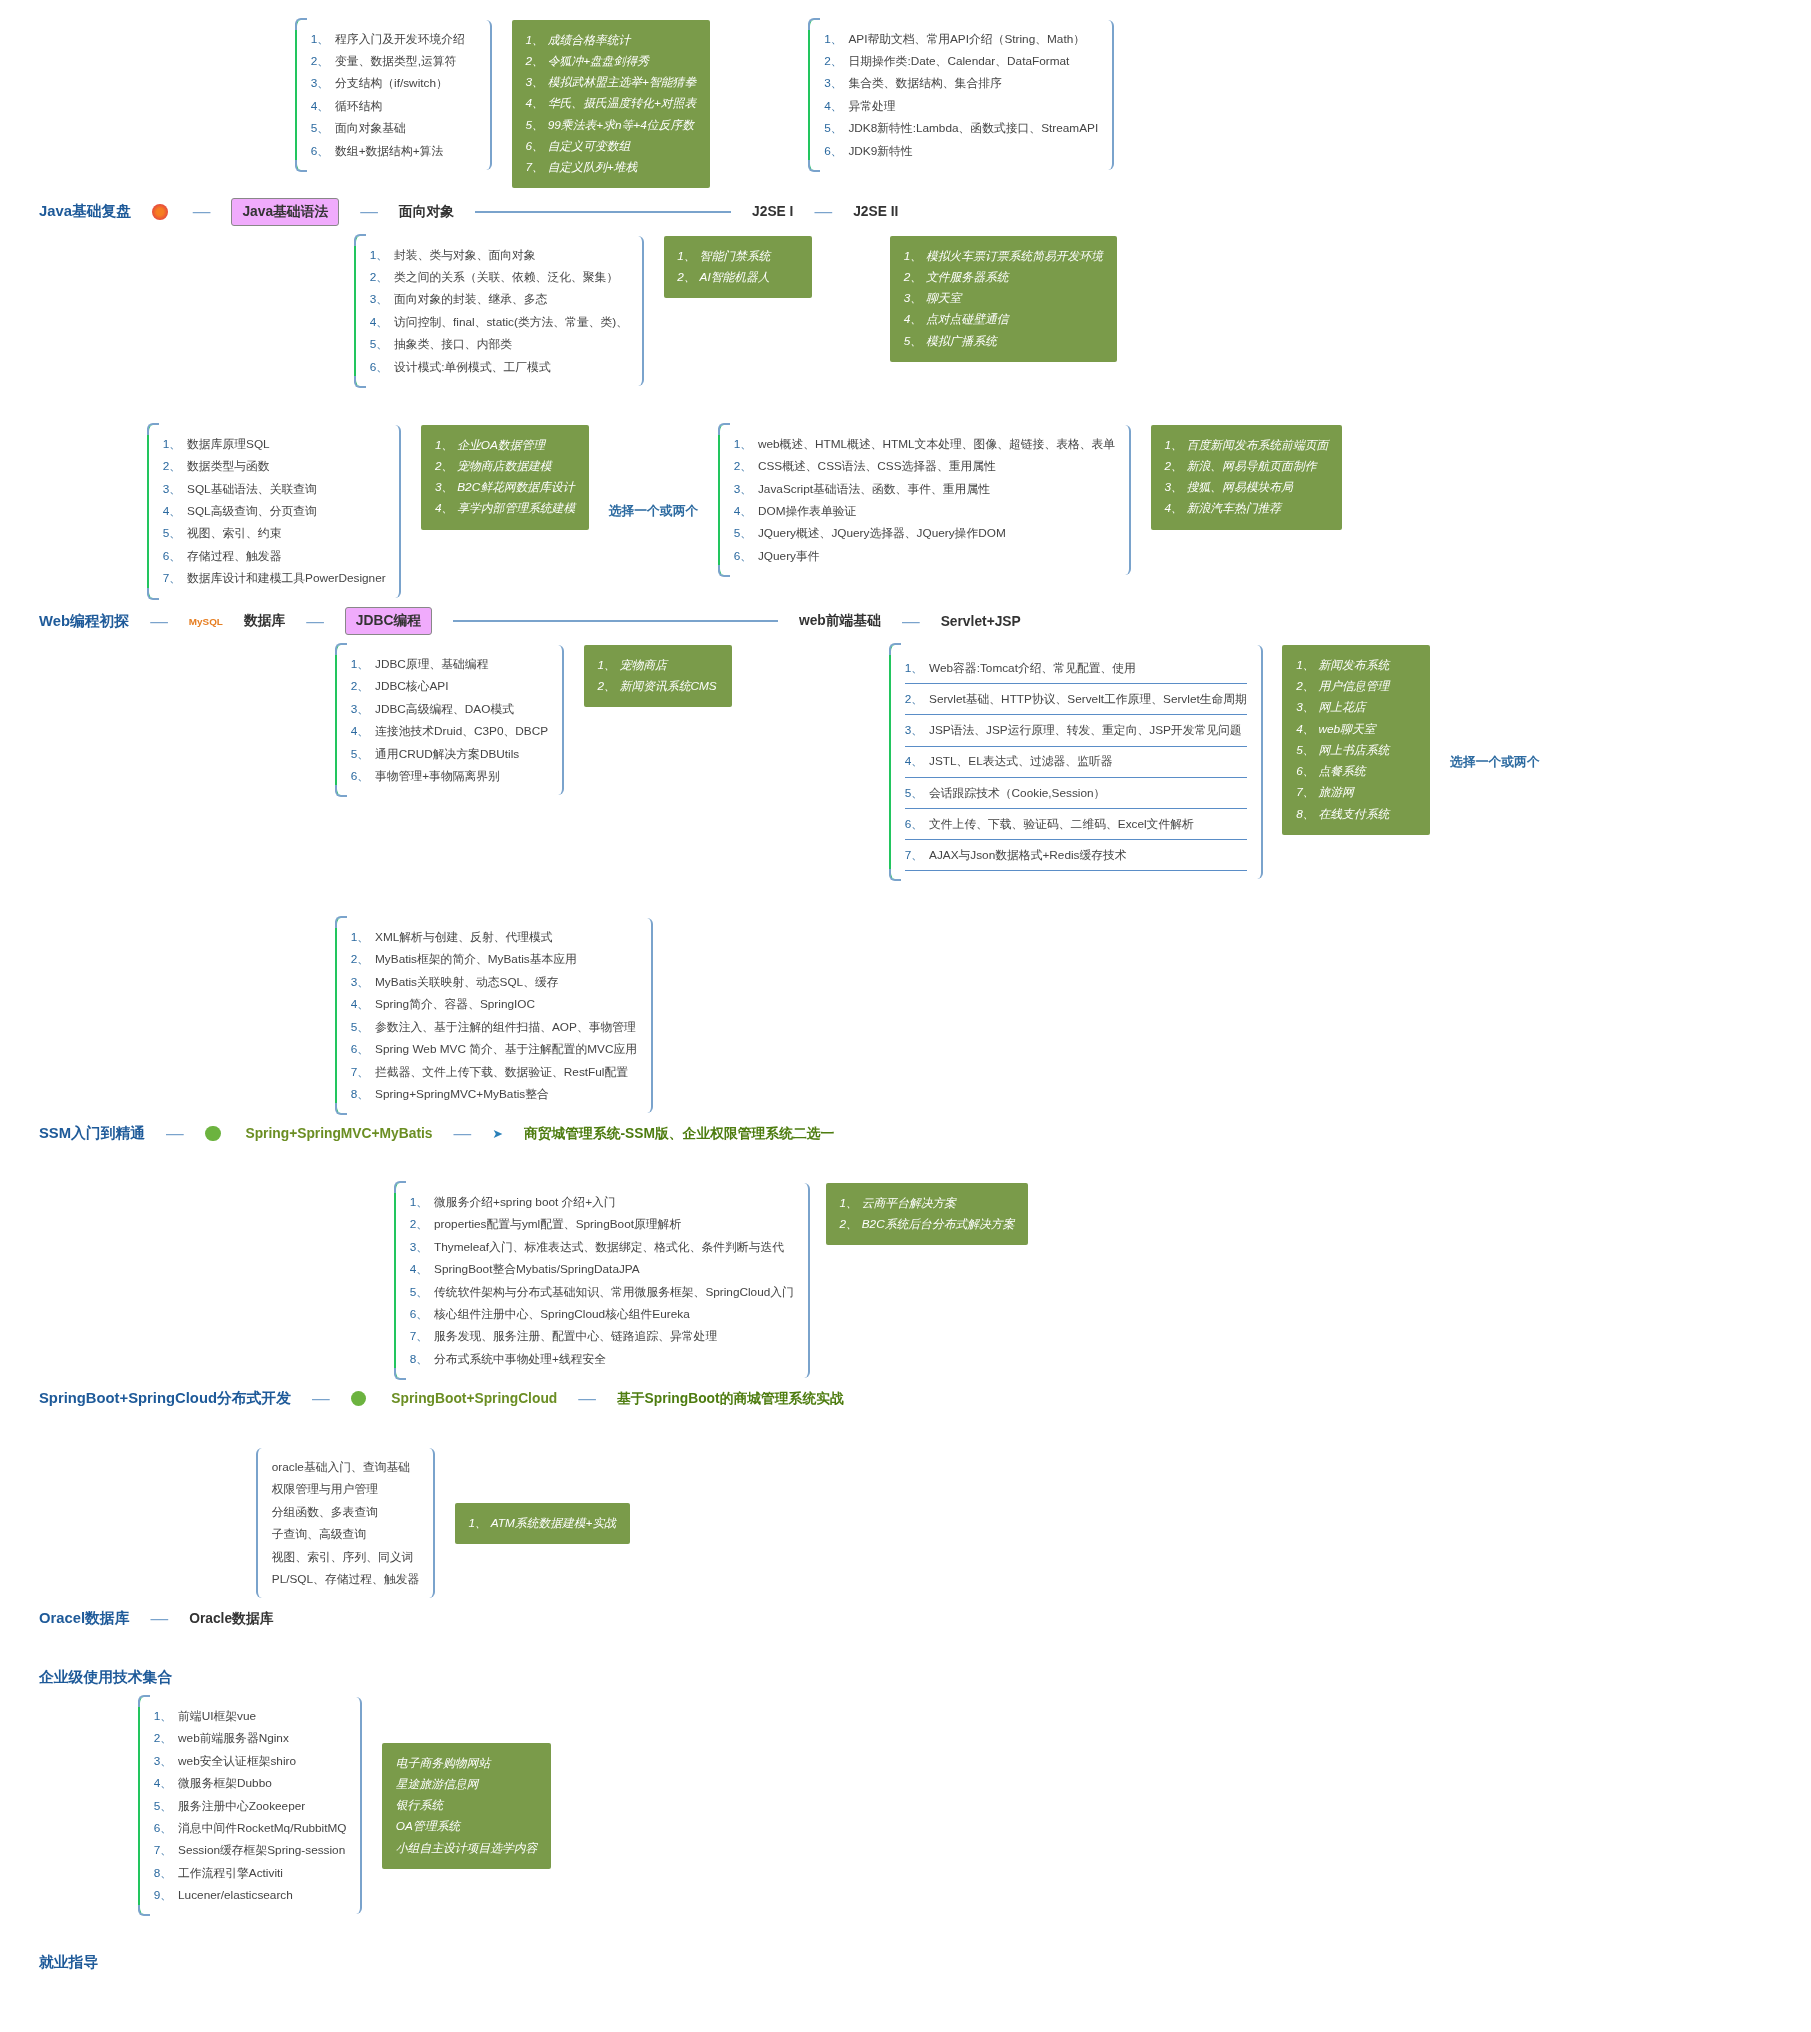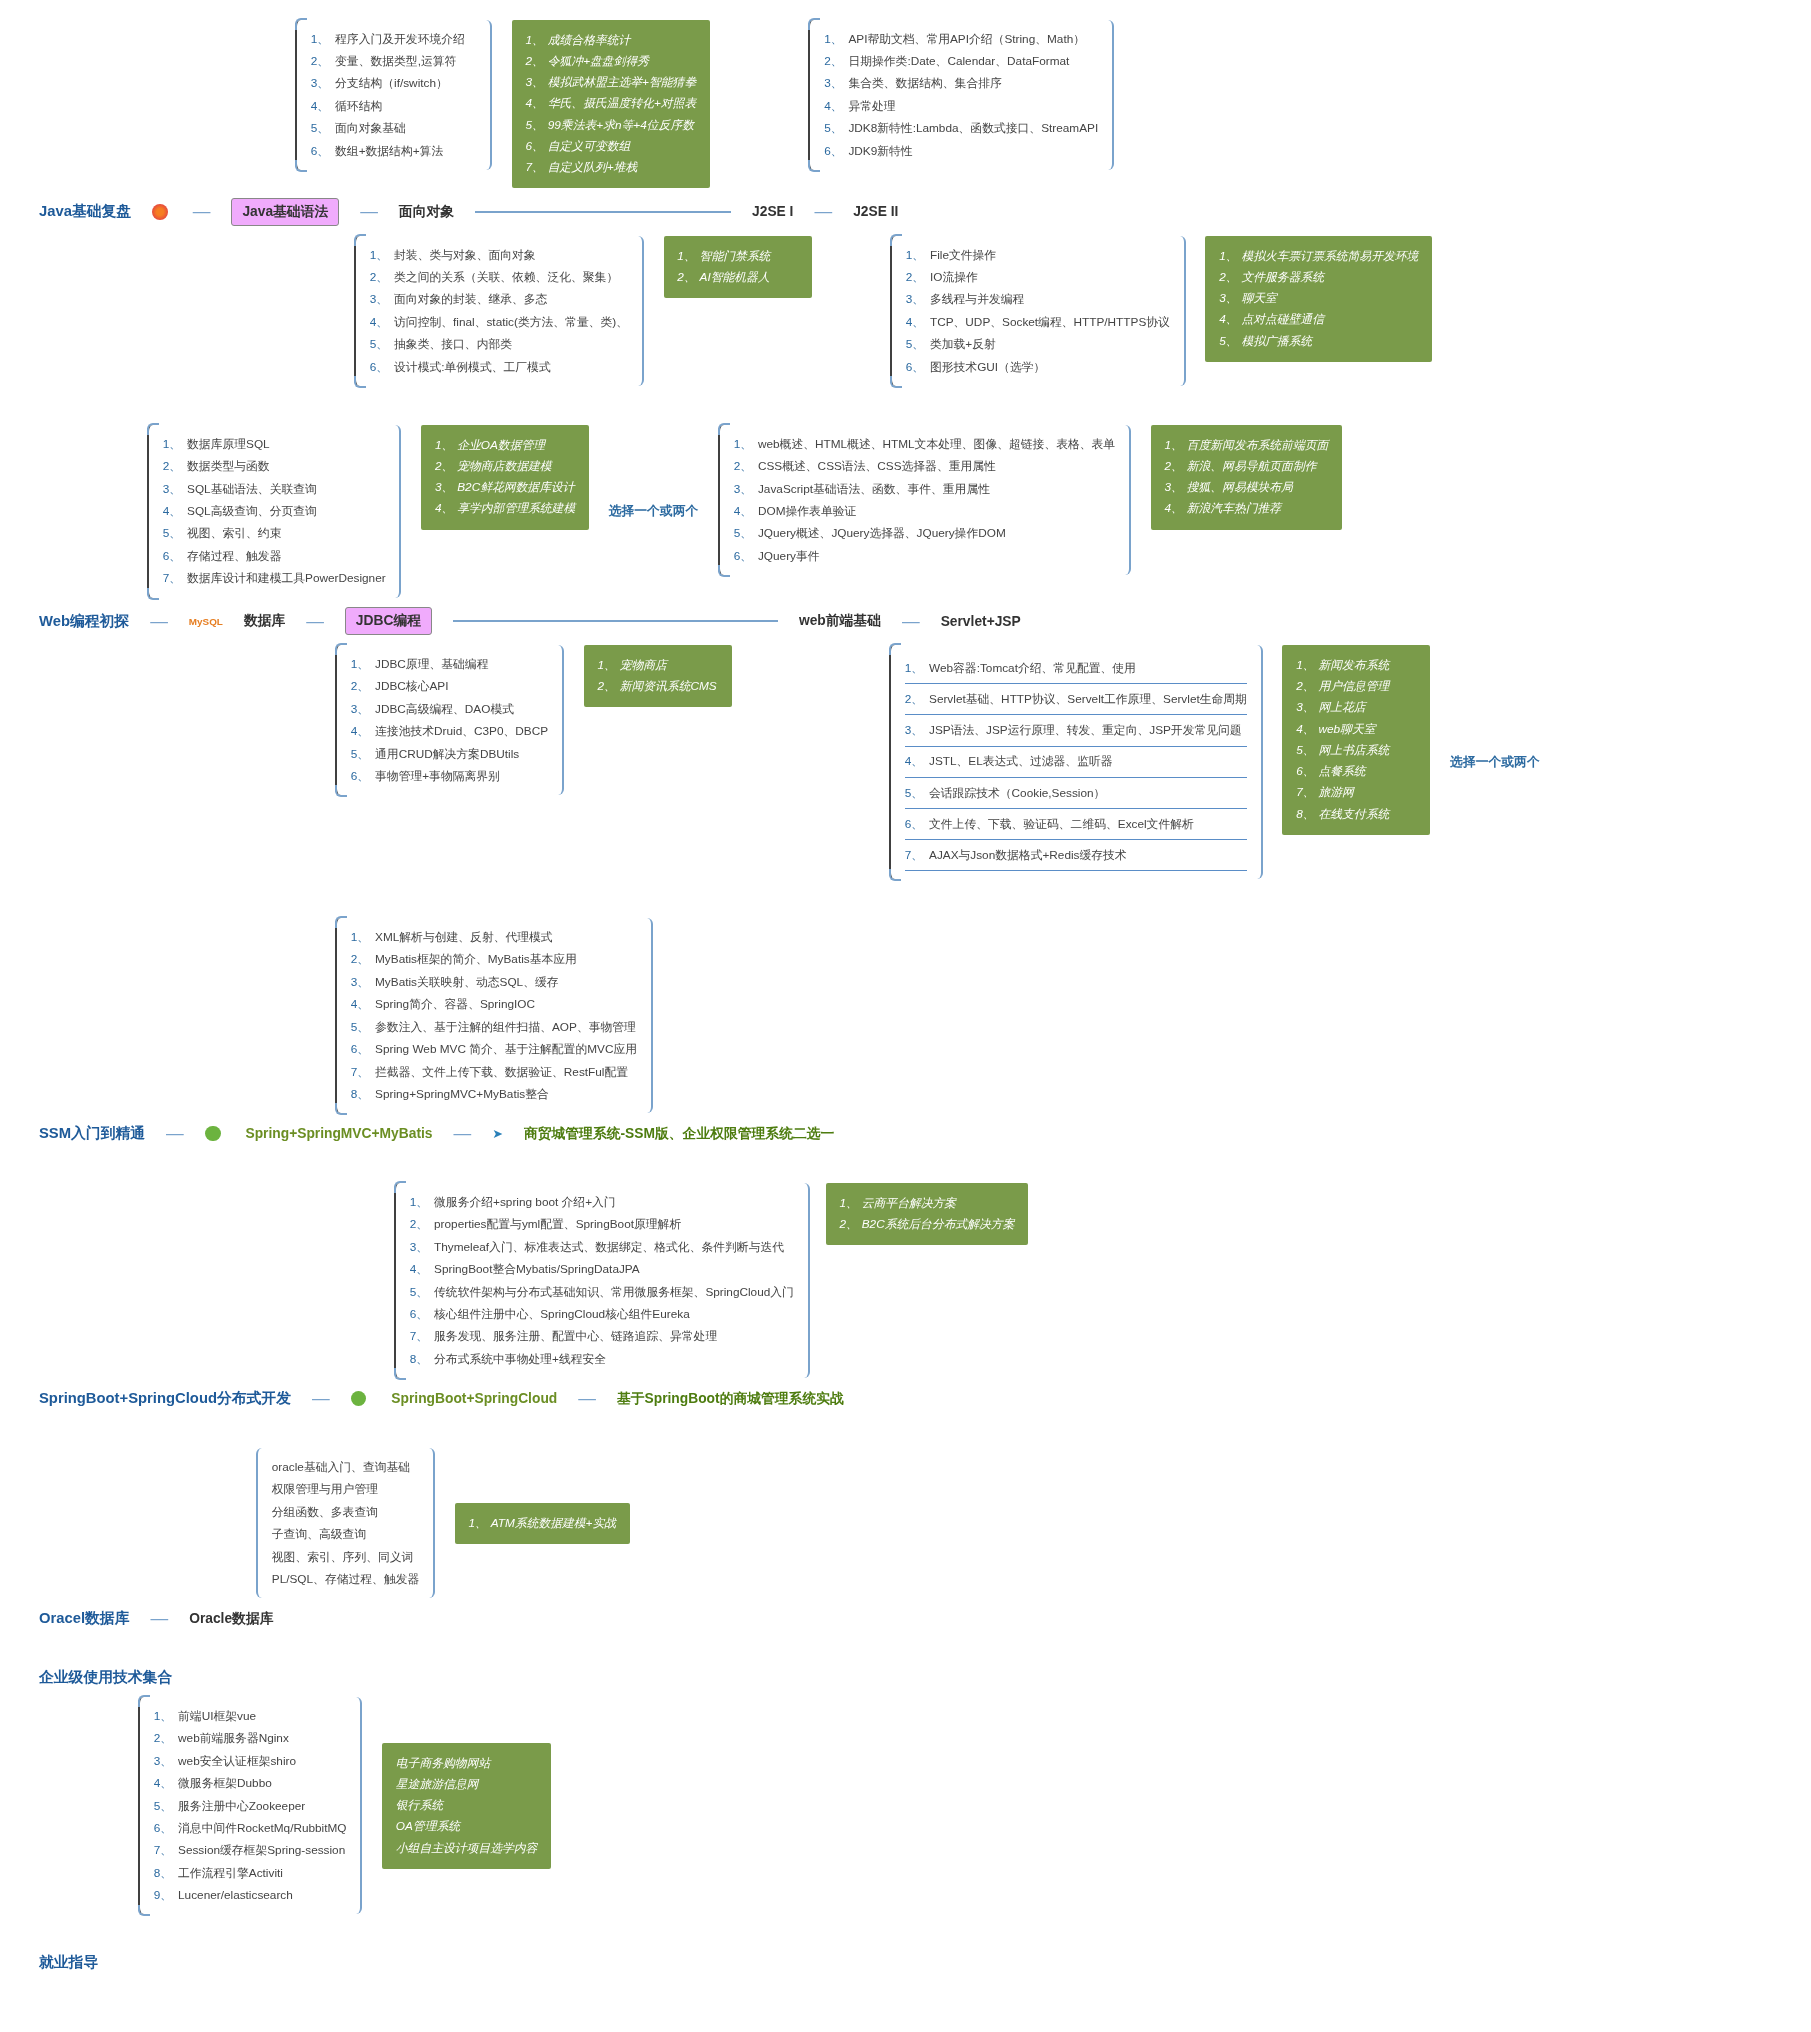--- a/index.html
+++ b/index.html
@@ -43,21 +43,21 @@
   .icon-power { background:#6cb33f; }
   .icon-arrow { color:#2980b9; }
 
   .cols {
     display: flex;
     gap: 19.7px;
     align-items: flex-start;
     flex-wrap: wrap;
   }
   .num-list {
-    border-left: 2px solid #404040;
+    border-left: 2px solid #22c55e;
     border-right: 2px solid #7aa3cc;
     padding: 7.9px 13.8px;
     border-radius: 5.9px;
     min-width: 197px;
     background: #fff;
     position: relative;
   }
   .num-list::before, .num-list::after {
     content:"";
     position:absolute;
@@ -167,28 +167,20 @@
         <li><span class="n">3、</span>面向对象的封装、继承、多态</li>
         <li><span class="n">4、</span>访问控制、final、static(类方法、常量、类)、</li>
         <li><span class="n">5、</span>抽象类、接口、内部类</li>
         <li><span class="n">6、</span>设计模式:单例模式、工厂模式</li>
       </ul>
     <ul class="green-box" id="green-oop">
         <li><span class="n">1、</span>智能门禁系统</li>
         <li><span class="n">2、</span>AI智能机器人</li>
       </ul>
     <div style="width:39px;"></div>
-    <ul class="num-list" id="list-j2se2">
-        <li><span class="n">1、</span>File文件操作</li>
-        <li><span class="n">2、</span>IO流操作</li>
-        <li><span class="n">3、</span>多线程与并发编程</li>
-        <li><span class="n">4、</span>TCP、UDP、Socket编程、HTTP/HTTPS协议</li>
-        <li><span class="n">5、</span>类加载+反射</li>
-        <li><span class="n">6、</span>图形技术GUI（选学）</li>
-      </ul>
     <ul class="green-box" id="green-j2se2">
         <li><span class="n">1、</span>模拟火车票订票系统简易开发环境</li>
         <li><span class="n">2、</span>文件服务器系统</li>
         <li><span class="n">3、</span>聊天室</li>
         <li><span class="n">4、</span>点对点碰壁通信</li>
         <li><span class="n">5、</span>模拟广播系统</li>
       </ul>
   </div>
 </div>
 

